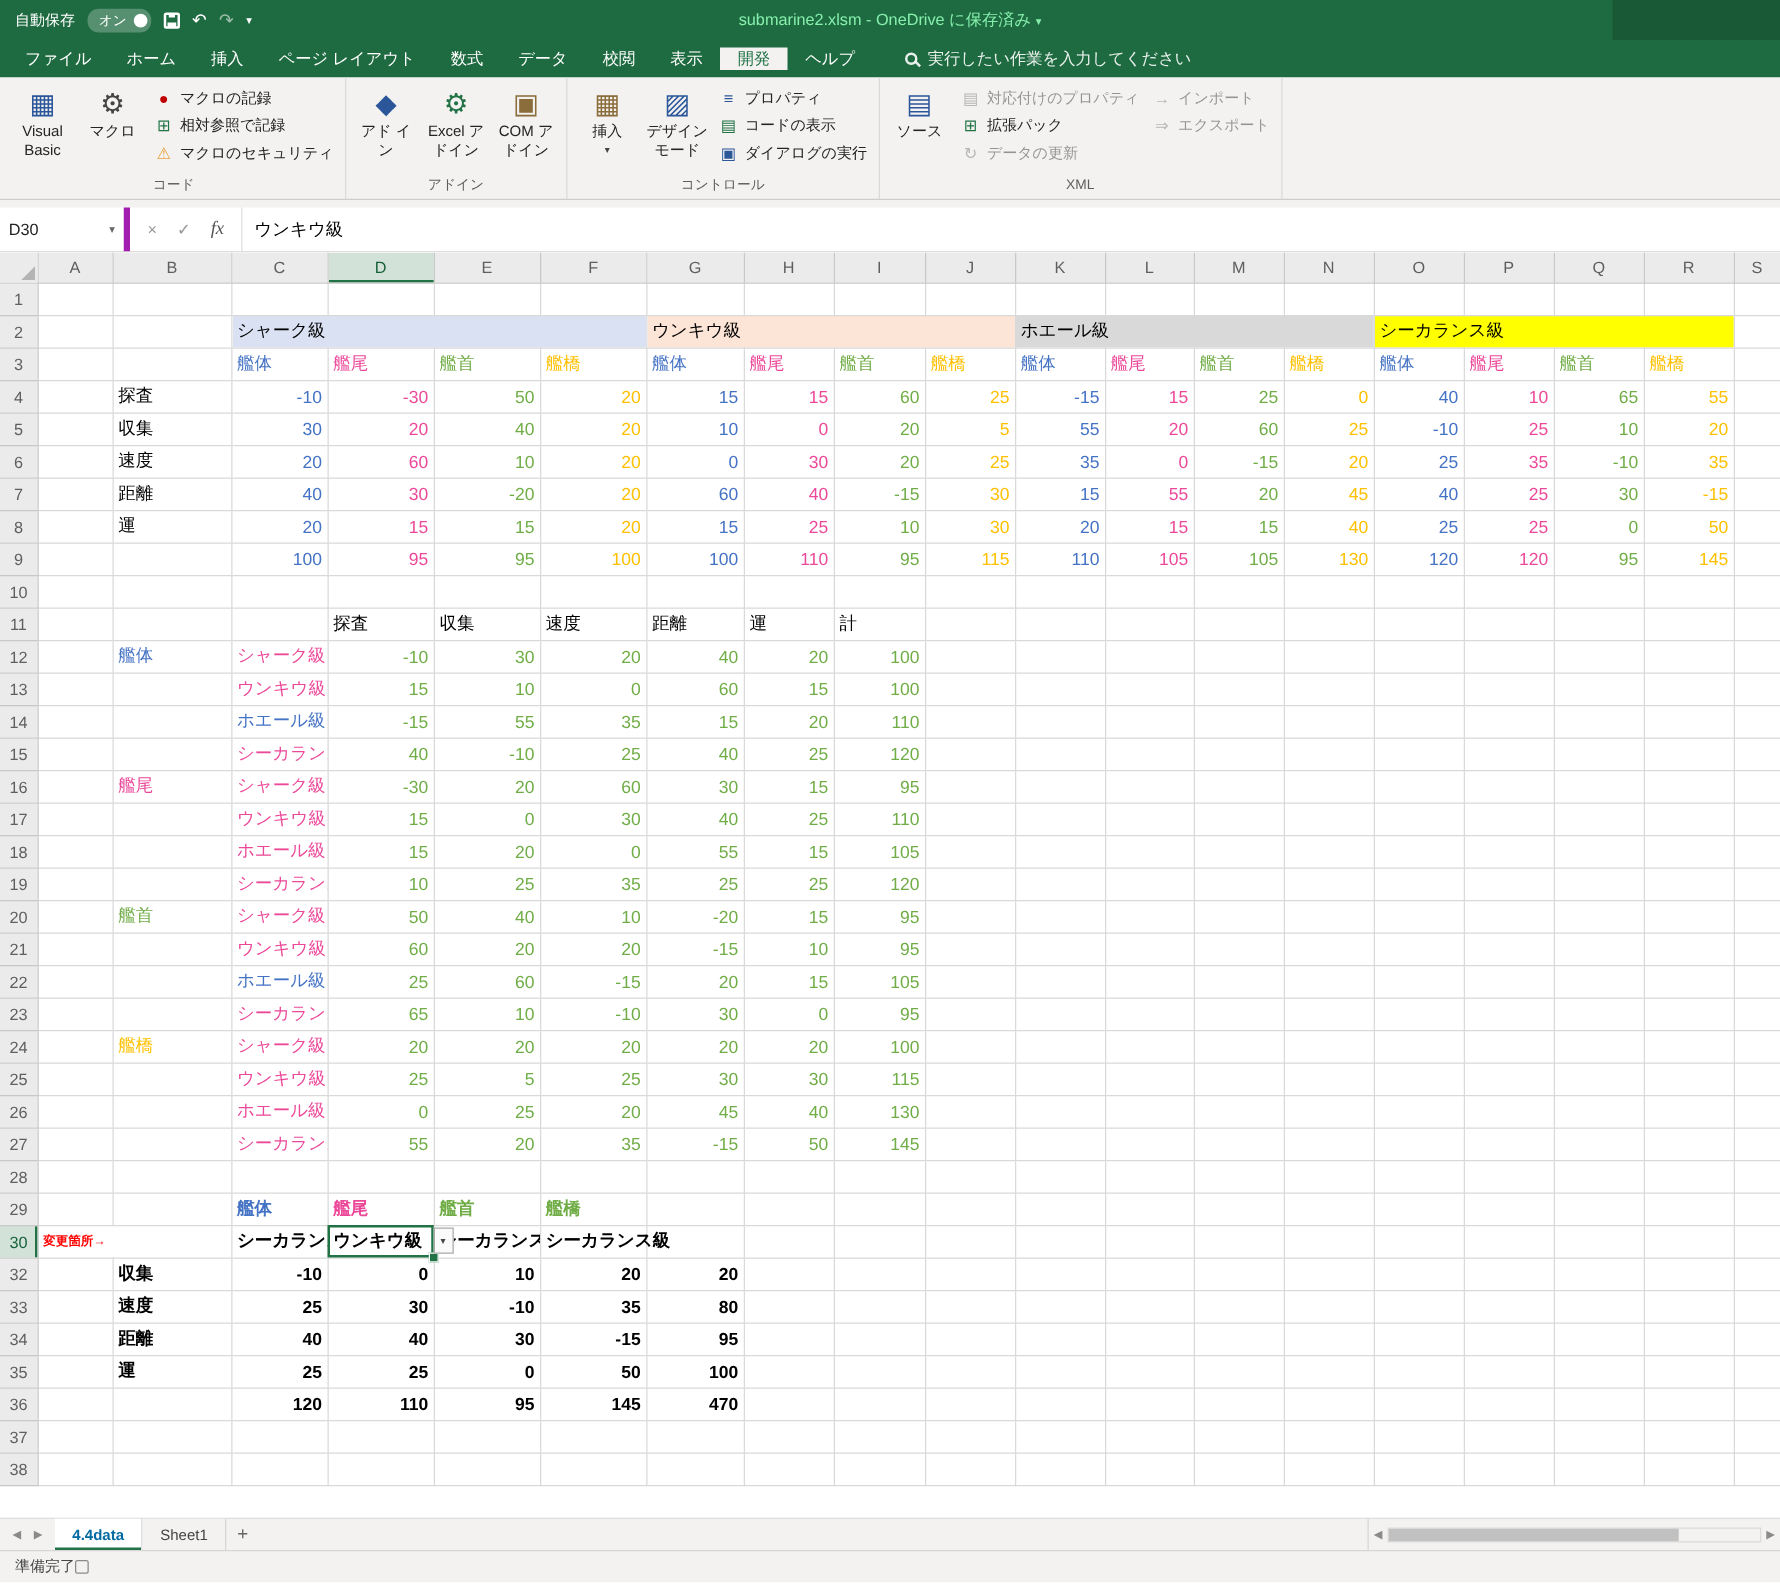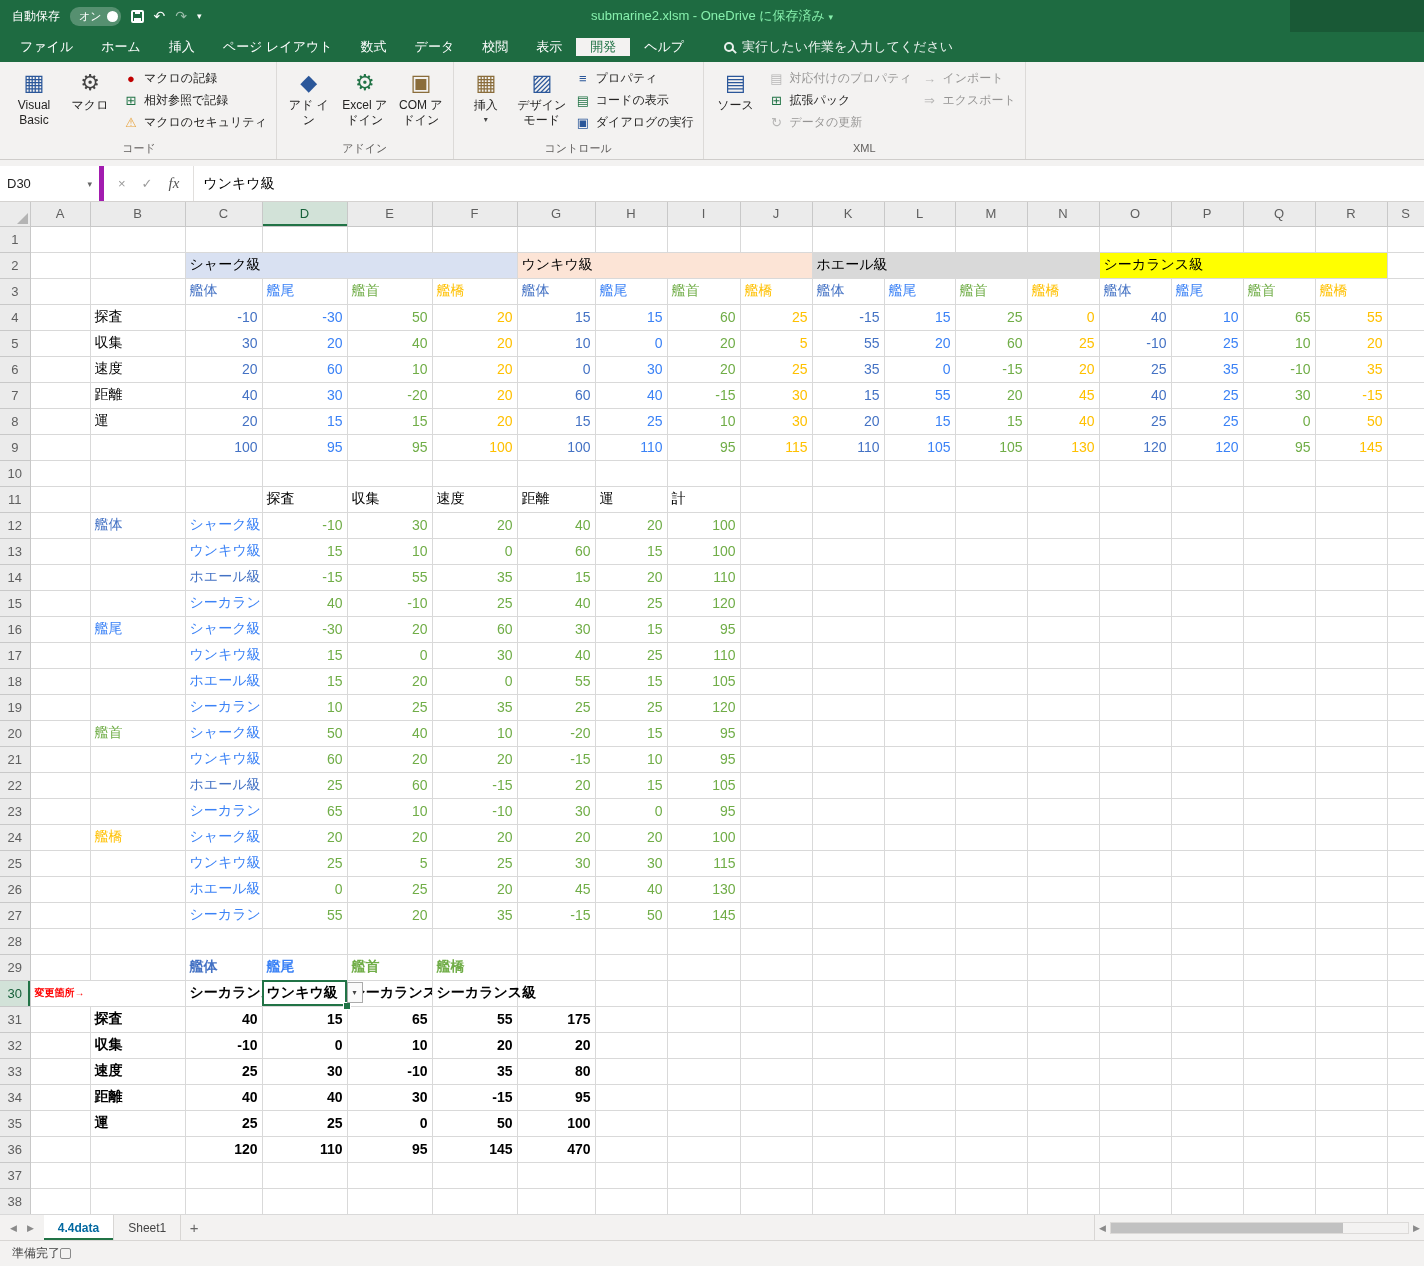--- a/index.html
+++ b/index.html
@@ -52,21 +52,21 @@
 
 .gridwrap{height:1012px;overflow:hidden;position:relative;background:#fff}
 table.grid{border-collapse:collapse;table-layout:fixed;width:1424px}
 .grid td{border-right:1px solid #d9d9d9;border-bottom:1px solid #d9d9d9;height:26px;padding:0 4px;font-size:14px;white-space:nowrap;overflow:hidden;text-align:left;vertical-align:middle;color:#000}
 .grid th{border-right:1px solid #c8c8c8;border-bottom:1px solid #c8c8c8;background:#ebebeb;color:#5f5f5f;text-align:center;font-size:13px;font-weight:400;height:26px;padding:0;vertical-align:middle;overflow:hidden}
 .grid thead th{height:24px}
 .selcol{background:#d2e2d8 !important;color:#17613a !important;box-shadow:inset 0 -2px 0 #217346}
 .selrow{background:#d2e2d8 !important;color:#17613a !important;box-shadow:inset -2px 0 0 #217346}
 .corner{position:relative}
 .corner::after{content:"";position:absolute;right:2px;bottom:2px;border-left:11px solid transparent;border-bottom:11px solid #b4b4b4}
-td.blue{color:#4472C4} td.orange{color:#3b82f6} td.green{color:#70AD47} td.gold{color:#FFC000} td.red{color:#FF0000}
+td.blue{color:#4472C4} td.orange{color:#ec4899} td.green{color:#70AD47} td.gold{color:#FFC000} td.red{color:#FF0000}
 td.bold{font-weight:700} td.big{font-size:10px}
 td.num{text-align:right}
 td.bg-lav{background:#D9E1F2} td.bg-peach{background:#FCE4D6} td.bg-gray{background:#D9D9D9} td.bg-yellow{background:#FFFF00}
 td.ovf{overflow:visible;position:relative;z-index:2}
 td.sel{outline:2px solid #217346;outline-offset:-2px;position:relative;overflow:visible;z-index:3}
 td.sel::after{content:"";position:absolute;width:6px;height:6px;background:#217346;border:1px solid #fff;right:-4px;bottom:-4px}
 .dd-btn{position:absolute;left:100%;top:1px;width:16px;height:21px;background:#fafafa;border:1px solid #ababab;color:#444;font-size:8px;display:flex;align-items:center;justify-content:center;z-index:5}
 
 
 .sheetbar{height:26px;background:#f3f2f1;display:flex;align-items:stretch;border-top:1px solid #d9d9d9;font-size:12px;color:#444}
@@ -936,42 +936,20 @@
           <td></td>
           <td></td>
           <td></td>
           <td></td>
           <td></td>
           <td></td>
           <td></td>
           <td></td>
         </tr>
         <tr>
-          <th class="">31</th>
-          <td></td>
-          <td class="bold">探査</td>
-          <td class="num bold">40</td>
-          <td class="num bold">15</td>
-          <td class="num bold">65</td>
-          <td class="num bold">55</td>
-          <td class="num bold">175</td>
-          <td></td>
-          <td></td>
-          <td></td>
-          <td></td>
-          <td></td>
-          <td></td>
-          <td></td>
-          <td></td>
-          <td></td>
-          <td></td>
-          <td></td>
-          <td></td>
-        </tr>
-        <tr>
           <th class="">32</th>
           <td></td>
           <td class="bold">収集</td>
           <td class="num bold">-10</td>
           <td class="num bold">0</td>
           <td class="num bold">10</td>
           <td class="num bold">20</td>
           <td class="num bold">20</td>
           <td></td>
           <td></td>

